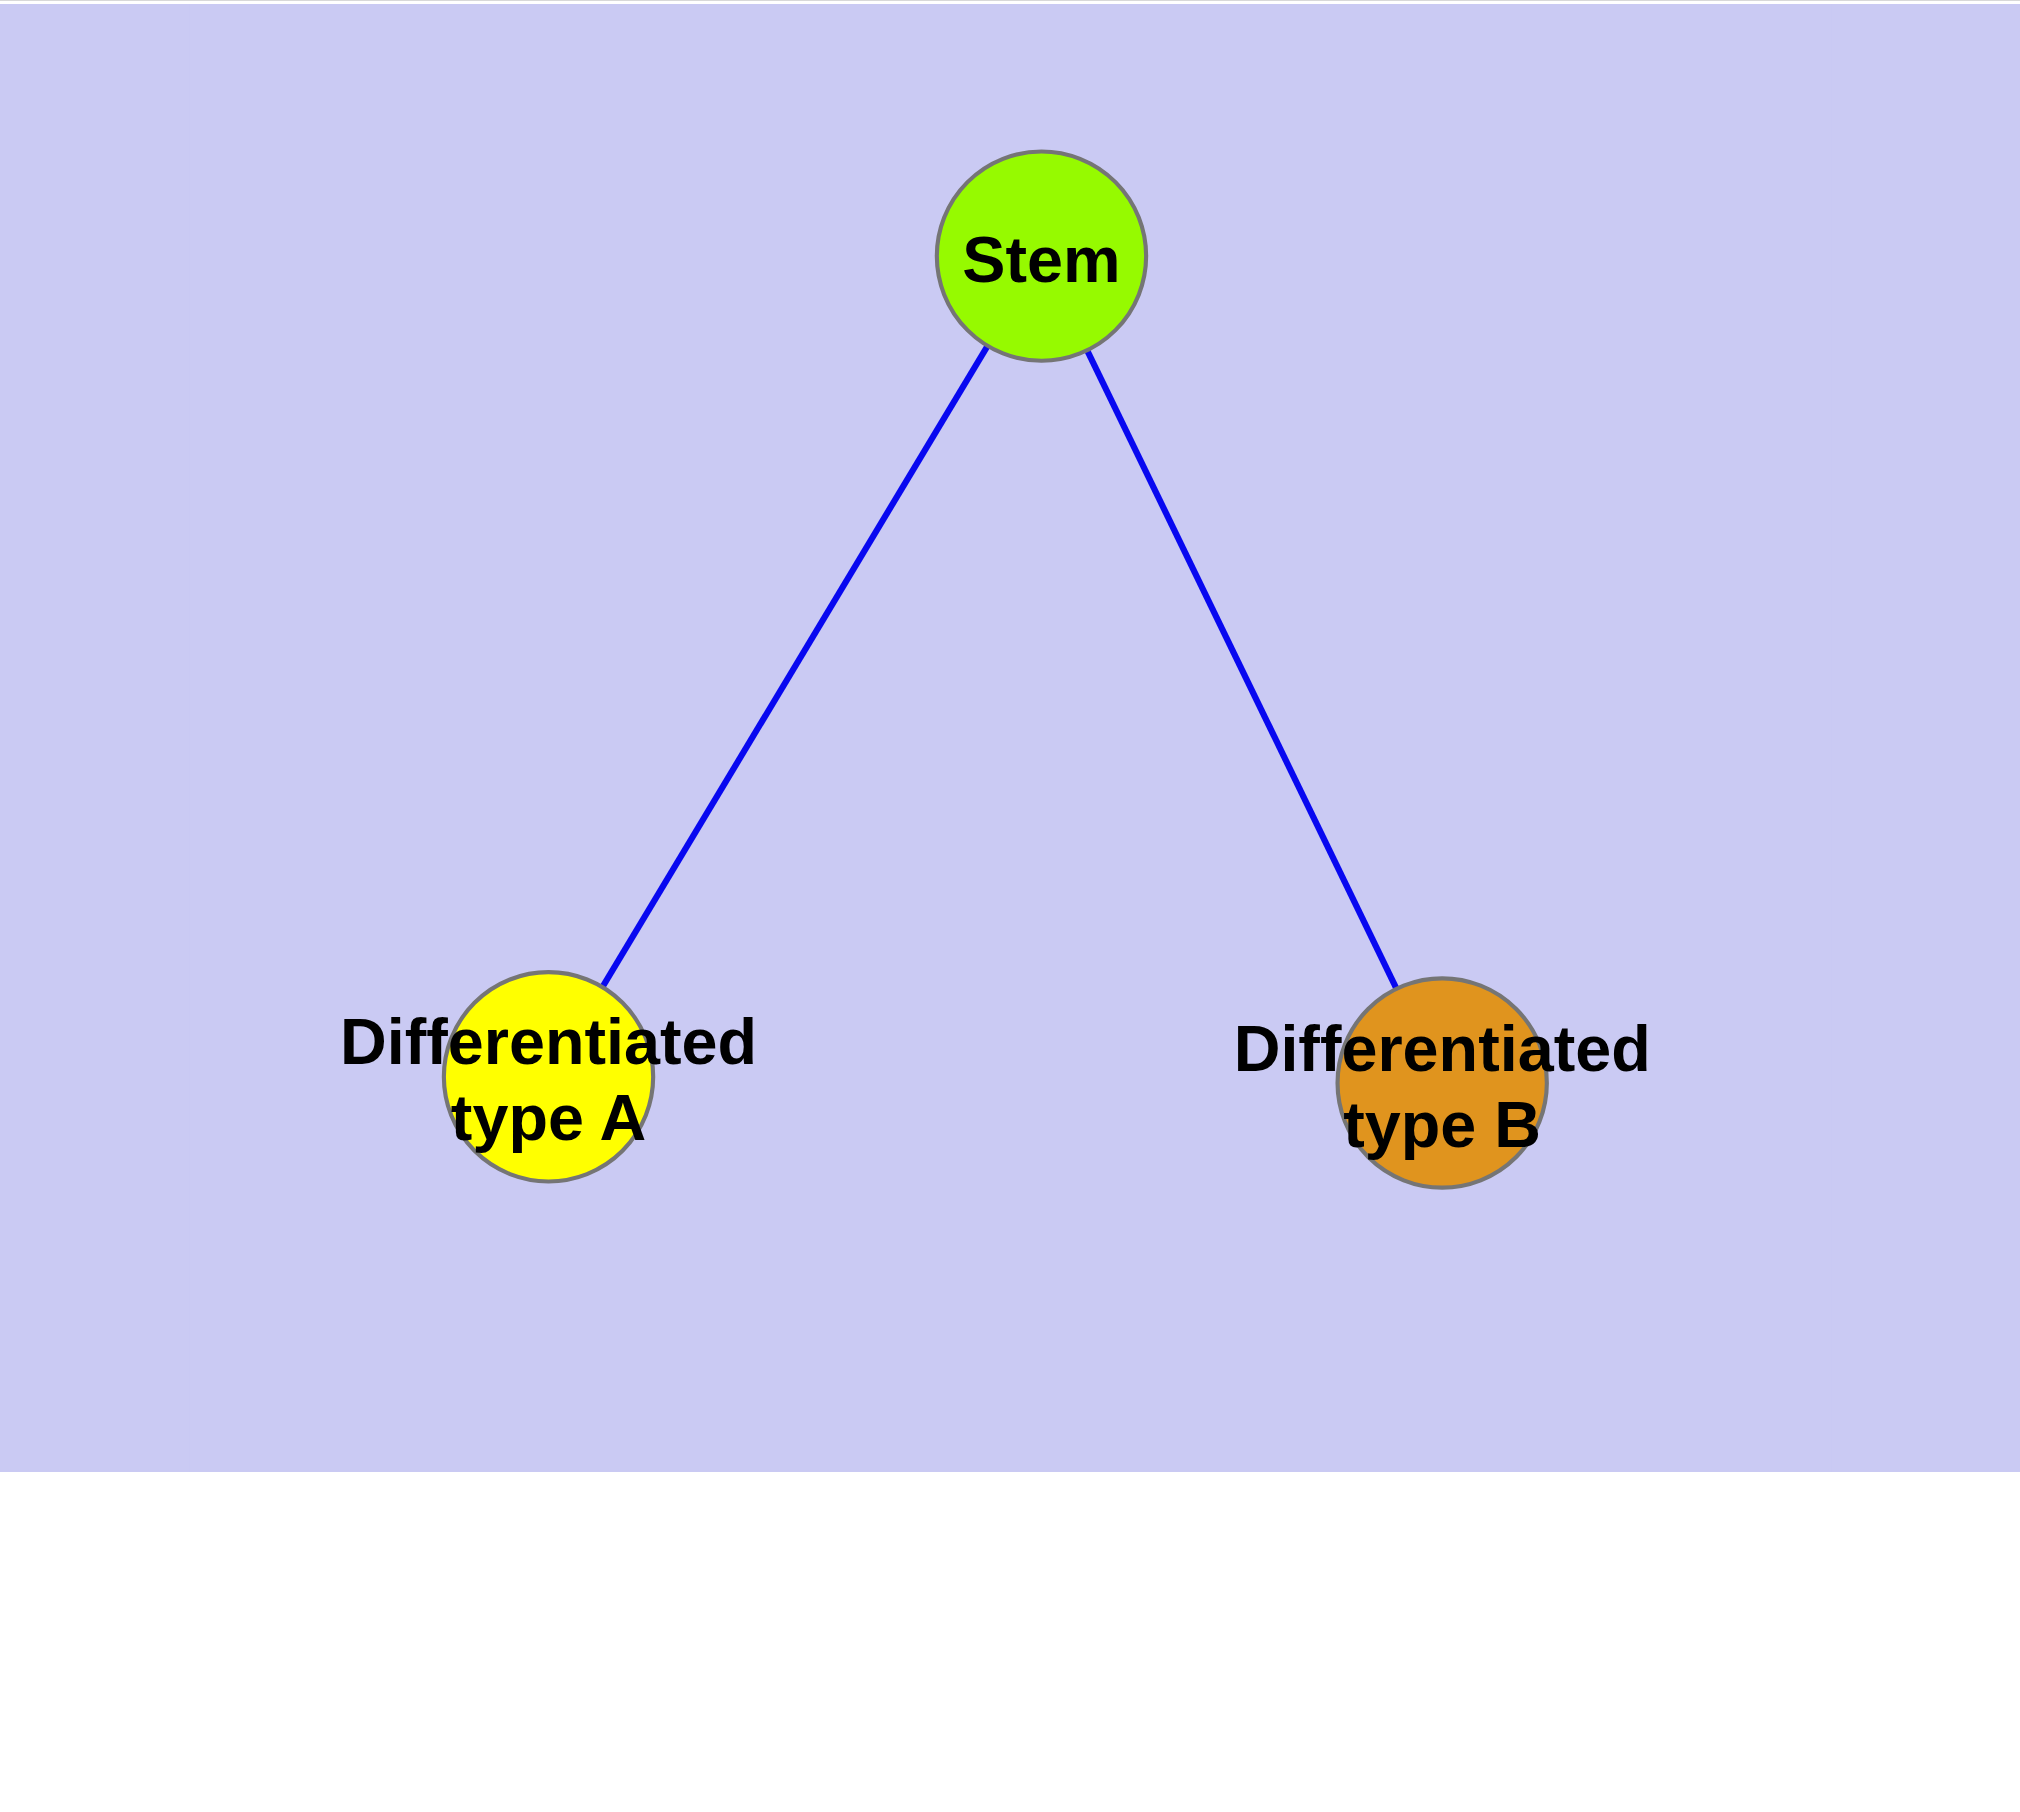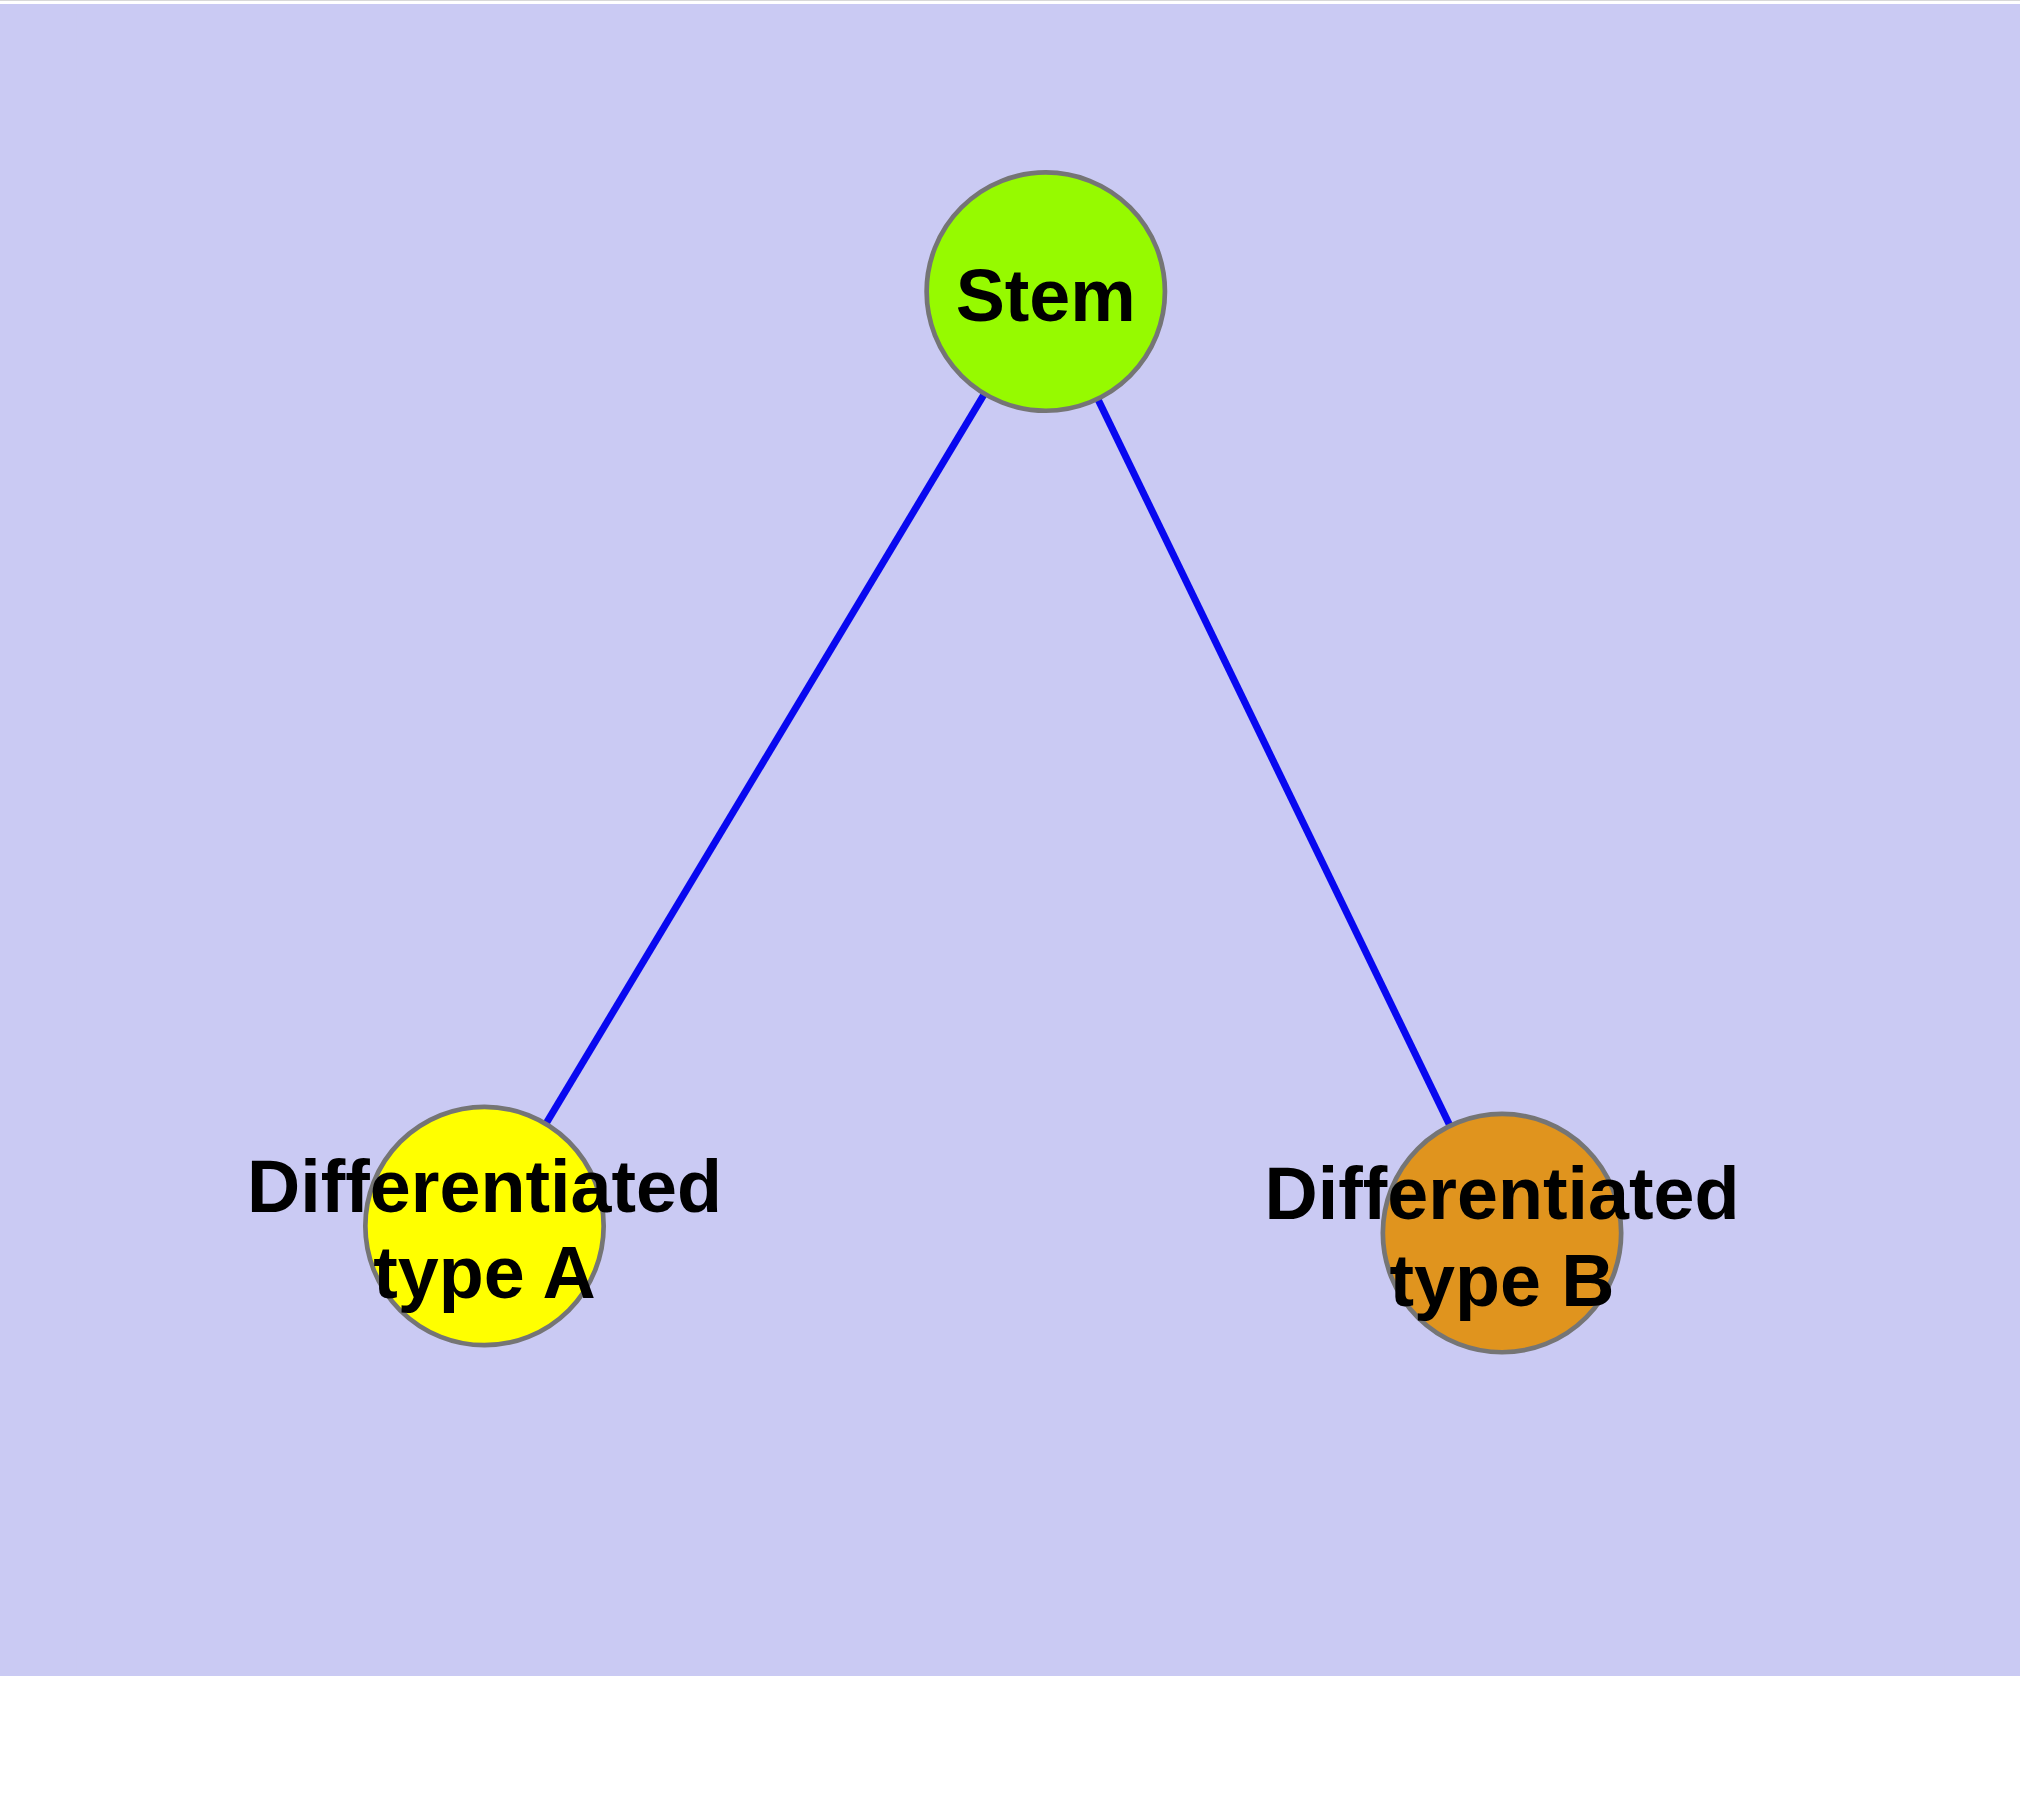--- a/index.html
+++ b/index.html
@@ -4,21 +4,21 @@
 <style>
   html, body {
     margin: 0;
     padding: 0;
     background: #ffffff;
     font-family: "Liberation Sans", sans-serif;
   }
   .canvas {
     position: relative;
     width: 2021px;
-    height: 1676px;
+    height: 1472px;
     overflow: hidden;
   }
   .top-strip {
     position: absolute;
     top: 0;
     left: 0;
     width: 100%;
     height: 4.2px;
     z-index: 2;
     border-top: 0.8px solid #d8d8d8;

